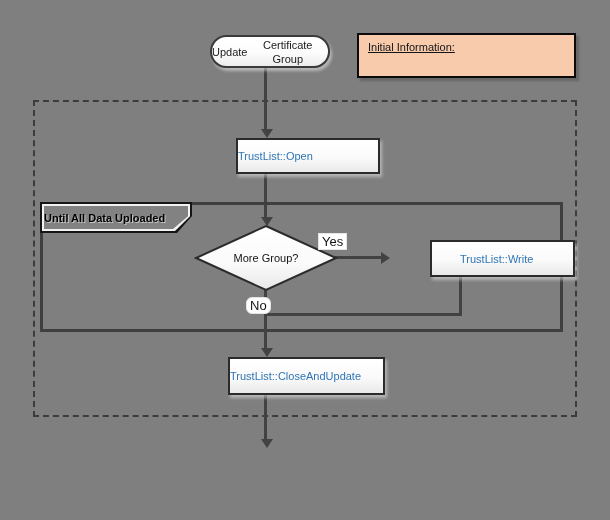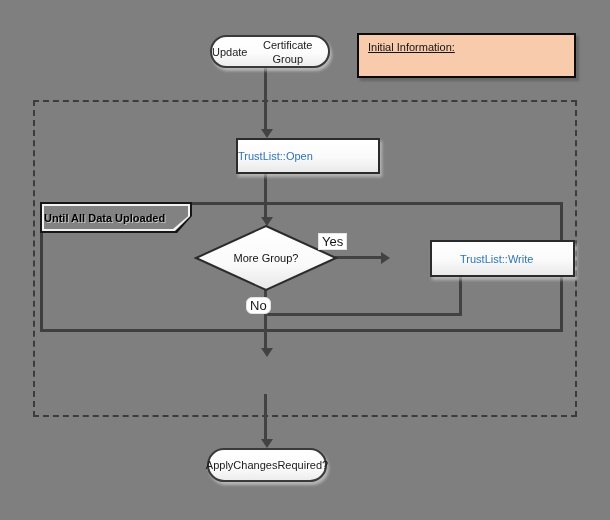--- a/index.html
+++ b/index.html
@@ -147,19 +147,18 @@
     <div class="diamond-label">More Group?</div>
   </div>
 
   <div id="yes-label" class="edge-label">Yes</div>
   <div id="no-label" class="edge-label">No</div>
 
   <div id="write-node" class="process">
     <span>TrustList::Write</span>
   </div>
 
+  <div id="close-node" class="process">
+    <span>TrustList::CloseAndUpdate</span>
+  </div>
 
-  <div id="end-node" class="terminator">
-    <span>ApplyChanges</span>
-    <span>Required?</span>
-  </div>
 
 </div>
 
 </body></html>

